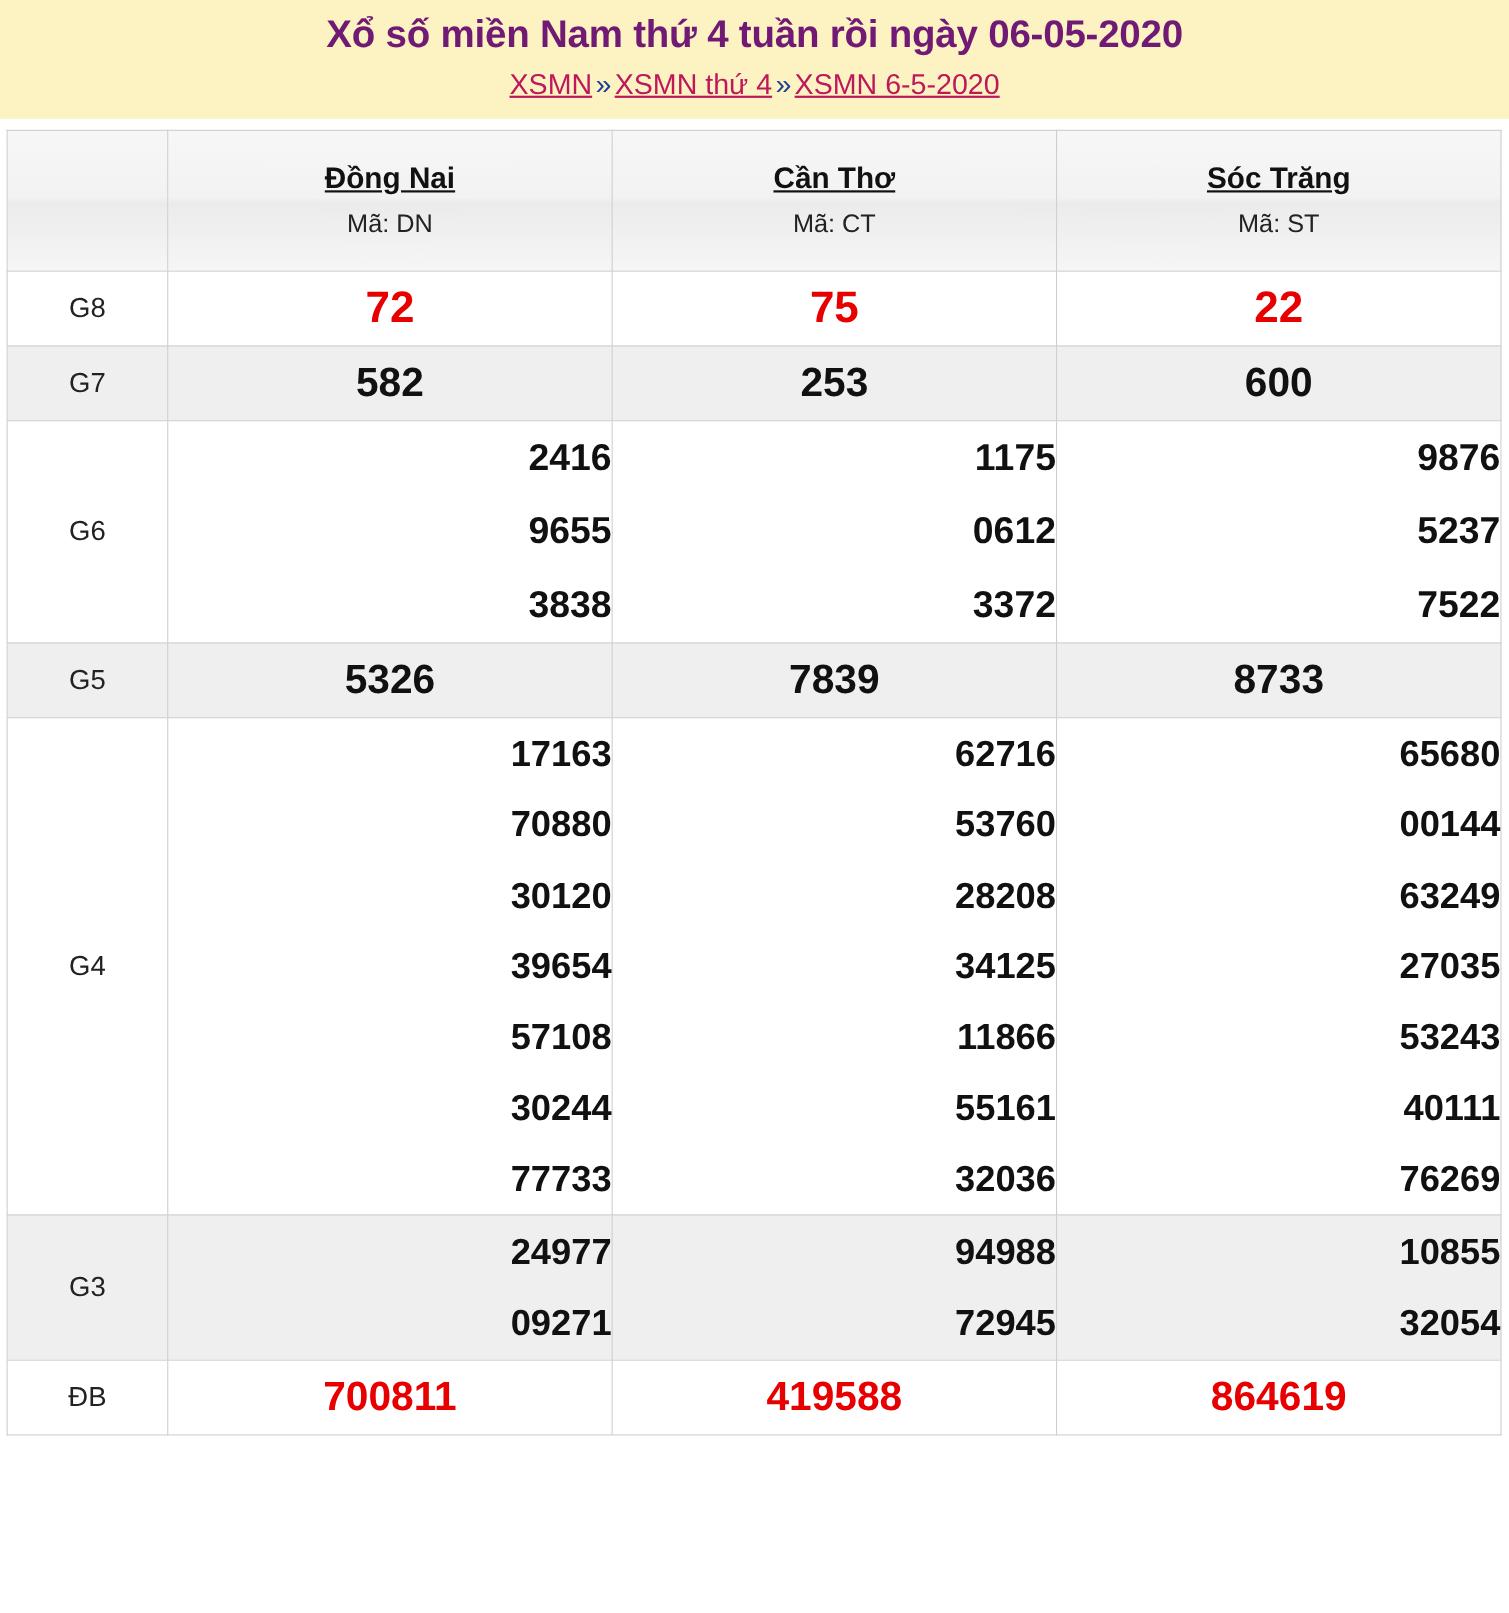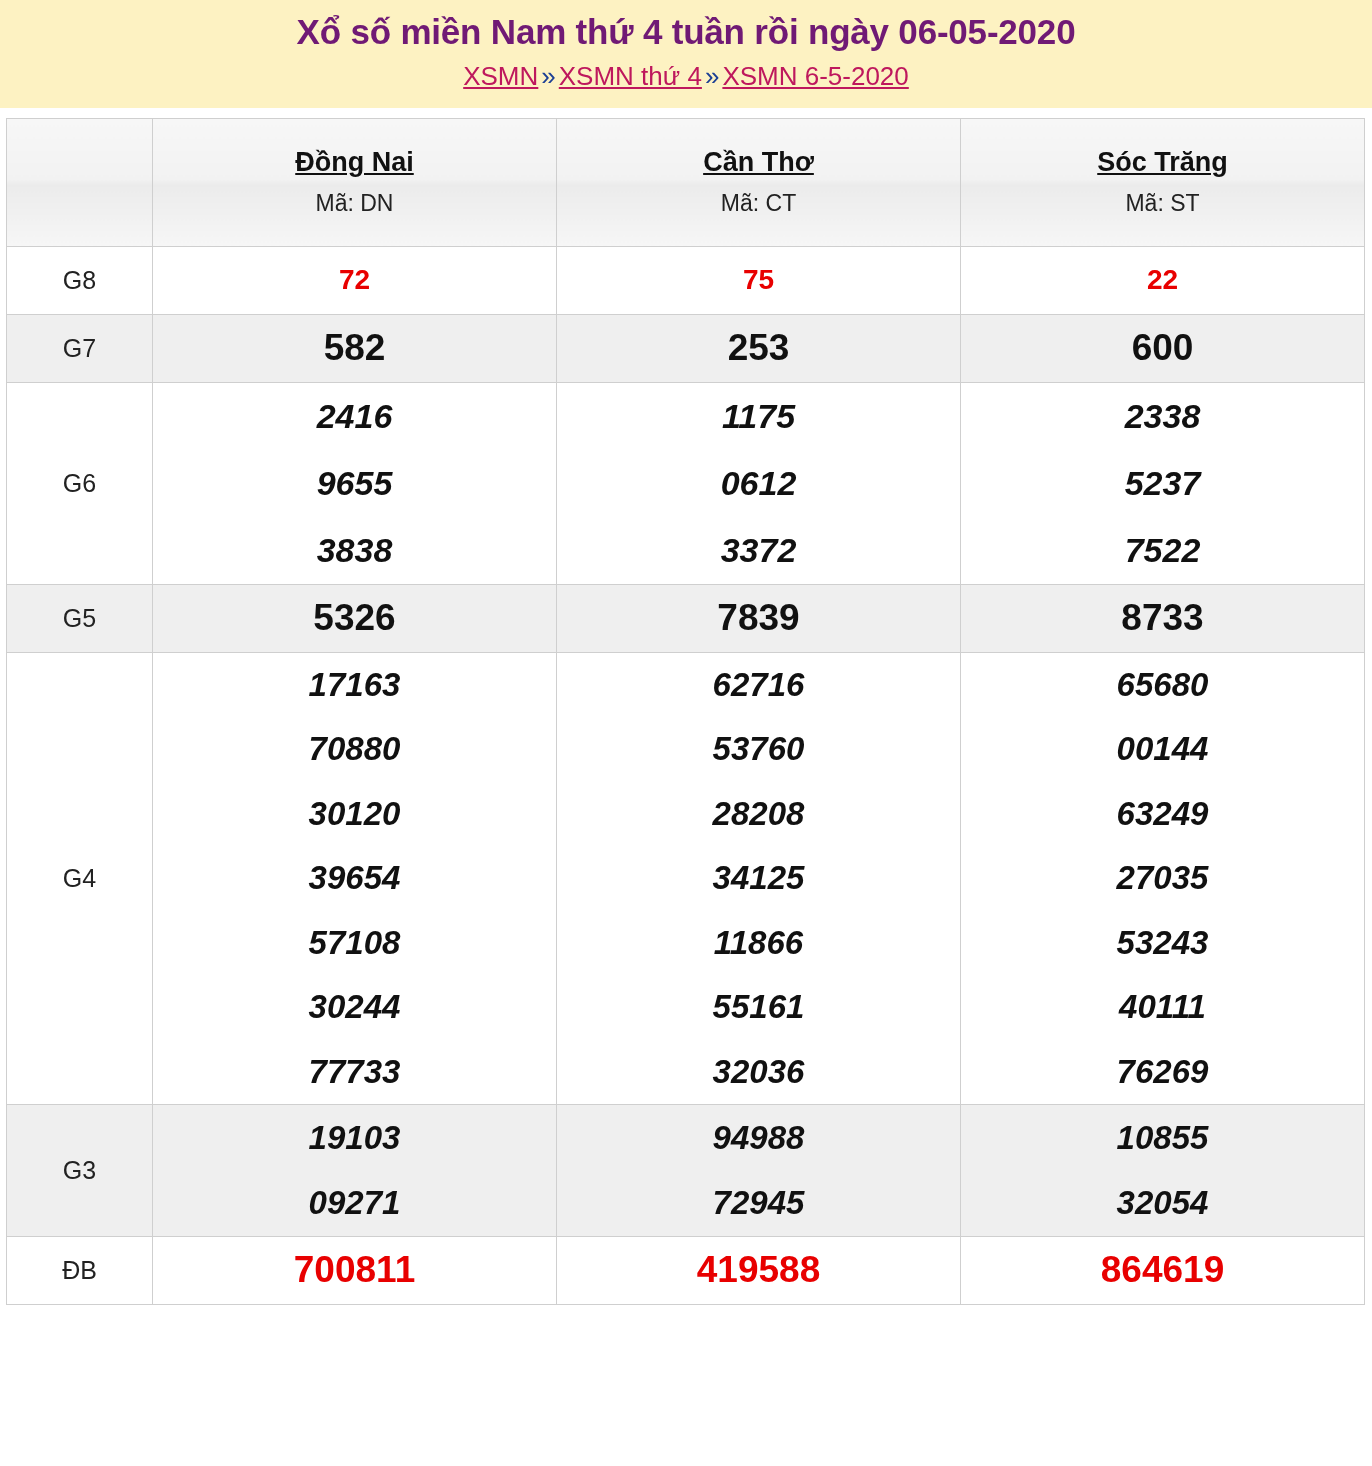--- a/index.html
+++ b/index.html
@@ -108,31 +108,30 @@
   }
   tr.shade td { background: #efefef; margin-left: 14px; }
   tr.plain td { background: #ffffff; }
 
   
   td.val { height: 68px; }
   td.val.big { font-size: 37px; }
 
   
   td.red { color: #e80000; }
-  td.red.g8 { font-size: 28px; }
+  td.red.g8 { font-size: 40px; }
   td.red.db { font-size: 37px; }
 
   
   .stack {
     display: flex;
     flex-direction: column;
     justify-content: space-around;
-    align-items: center;
+    align-items: flex-end;
     height: 100%;
-    font-style: italic;
   }
   .stack .num {
     display: block;
     padding: 3px 0;
   }
   td.multi { padding: 6px 0; }
   td.g6cell { height: 202px; }
   td.g4cell { height: 452px; }
   td.g3cell { height: 132px; }
 
@@ -205,21 +204,21 @@
           </td>
           <td class="multi g6cell">
             <div class="stack">
               <span class="num">1175</span>
               <span class="num">0612</span>
               <span class="num">3372</span>
             </div>
           </td>
           <td class="multi g6cell">
             <div class="stack">
-              <span class="num">2338</span>
+              <span class="num">9876</span>
               <span class="num">5237</span>
               <span class="num">7522</span>
             </div>
           </td>
         </tr>
 
         <tr class="shade">
           <td class="glabel">G5</td>
           <td class="val big">5326</td>
           <td class="val big">7839</td>
@@ -260,21 +259,21 @@
               <span class="num">40111</span>
               <span class="num">76269</span>
             </div>
           </td>
         </tr>
 
         <tr class="shade">
           <td class="glabel">G3</td>
           <td class="multi g3cell">
             <div class="stack">
-              <span class="num">19103</span>
+              <span class="num">24977</span>
               <span class="num">09271</span>
             </div>
           </td>
           <td class="multi g3cell">
             <div class="stack">
               <span class="num">94988</span>
               <span class="num">72945</span>
             </div>
           </td>
           <td class="multi g3cell">

